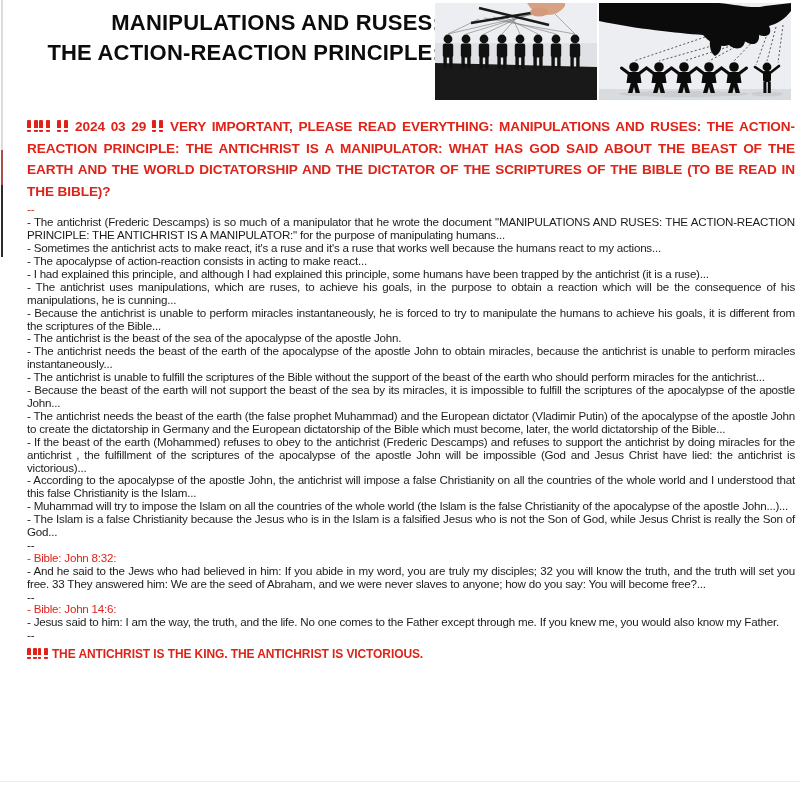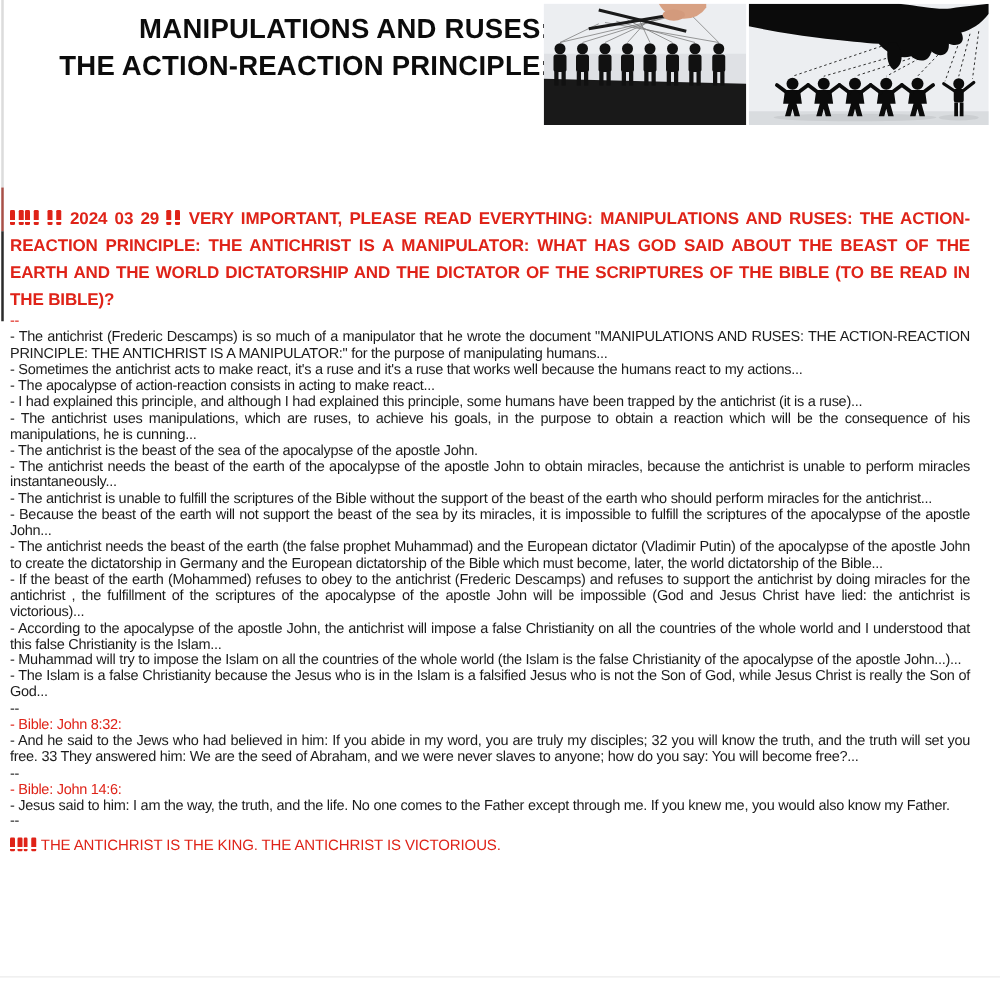--- a/index.html
+++ b/index.html
@@ -24,37 +24,36 @@
   .title{
     position:absolute;left:40px;top:8px;width:400px;
     font-weight:bold;font-size:22px;line-height:29.5px;
     color:var(--title);letter-spacing:0.2px;text-align:right;
   }
   .photos{position:absolute;left:435px;top:3px;display:flex;gap:2px;}
   .photos svg{display:block;}
 
   
   .content{
-    position:absolute;left:8px;top:116px;width:768px;
+    position:absolute;left:27px;top:116px;width:768px;
     color:var(--ink);
-    margin-top:48px;
   }
   .intro{
     margin:0 0 1px 0;
     font-size:13.6px;font-weight:bold;line-height:21.6px;
     color:var(--red);text-align:justify;letter-spacing:-0.1px;
   }
   .para{
     margin:0;font-size:11.6px;line-height:12.9px;
     text-align:justify;letter-spacing:-0.22px;
   }
   .c-red{color:var(--red);}
   .footer-line{
     margin:5px 0 0 0;
-    font-size:12px;font-weight:normal;color:var(--red);letter-spacing:-0.1px;
+    font-size:12px;font-weight:bold;color:var(--red);letter-spacing:-0.1px;
   }
 
   
   .excl{
     display:inline-block;position:relative;
     width:0.82em;height:0.92em;vertical-align:-0.08em;margin-right:1px;
   }
   .excl::before,.excl::after{
     content:"";position:absolute;top:0;width:0.30em;height:100%;
     border-radius:0.08em;
@@ -193,20 +192,21 @@
 
       <p class="para">- Sometimes the antichrist acts to make react, it's a ruse and it's a ruse that works well because the humans react to my actions...</p>
 
       <p class="para">- The apocalypse of action-reaction consists in acting to make react...</p>
 
       <p class="para">- I had explained this principle, and although I had explained this principle, some humans have been trapped by the antichrist (it is a ruse)...</p>
 
 
       <p class="para">- The antichrist uses manipulations, which are ruses, to achieve his goals, in the purpose to obtain a reaction which will be the consequence of his manipulations, he is cunning...</p>
 
+      <p class="para">- Because the antichrist is unable to perform miracles instantaneously, he is forced to try to manipulate the humans to achieve his goals, it is different from the scriptures of the Bible...</p>
 
       <p class="para">- The antichrist is the beast of the sea of the apocalypse of the apostle John.</p>
 
       <p class="para">- The antichrist needs the beast of the earth of the apocalypse of the apostle John to obtain miracles, because the antichrist is unable to perform miracles instantaneously...</p>
 
 
       <p class="para">- The antichrist is unable to fulfill the scriptures of the Bible without the support of the beast of the earth who should perform miracles for the antichrist...</p>
 
       <p class="para">- Because the beast of the earth will not support the beast of the sea by its miracles, it is impossible to fulfill the scriptures of the apocalypse of the apostle John...</p>
 

